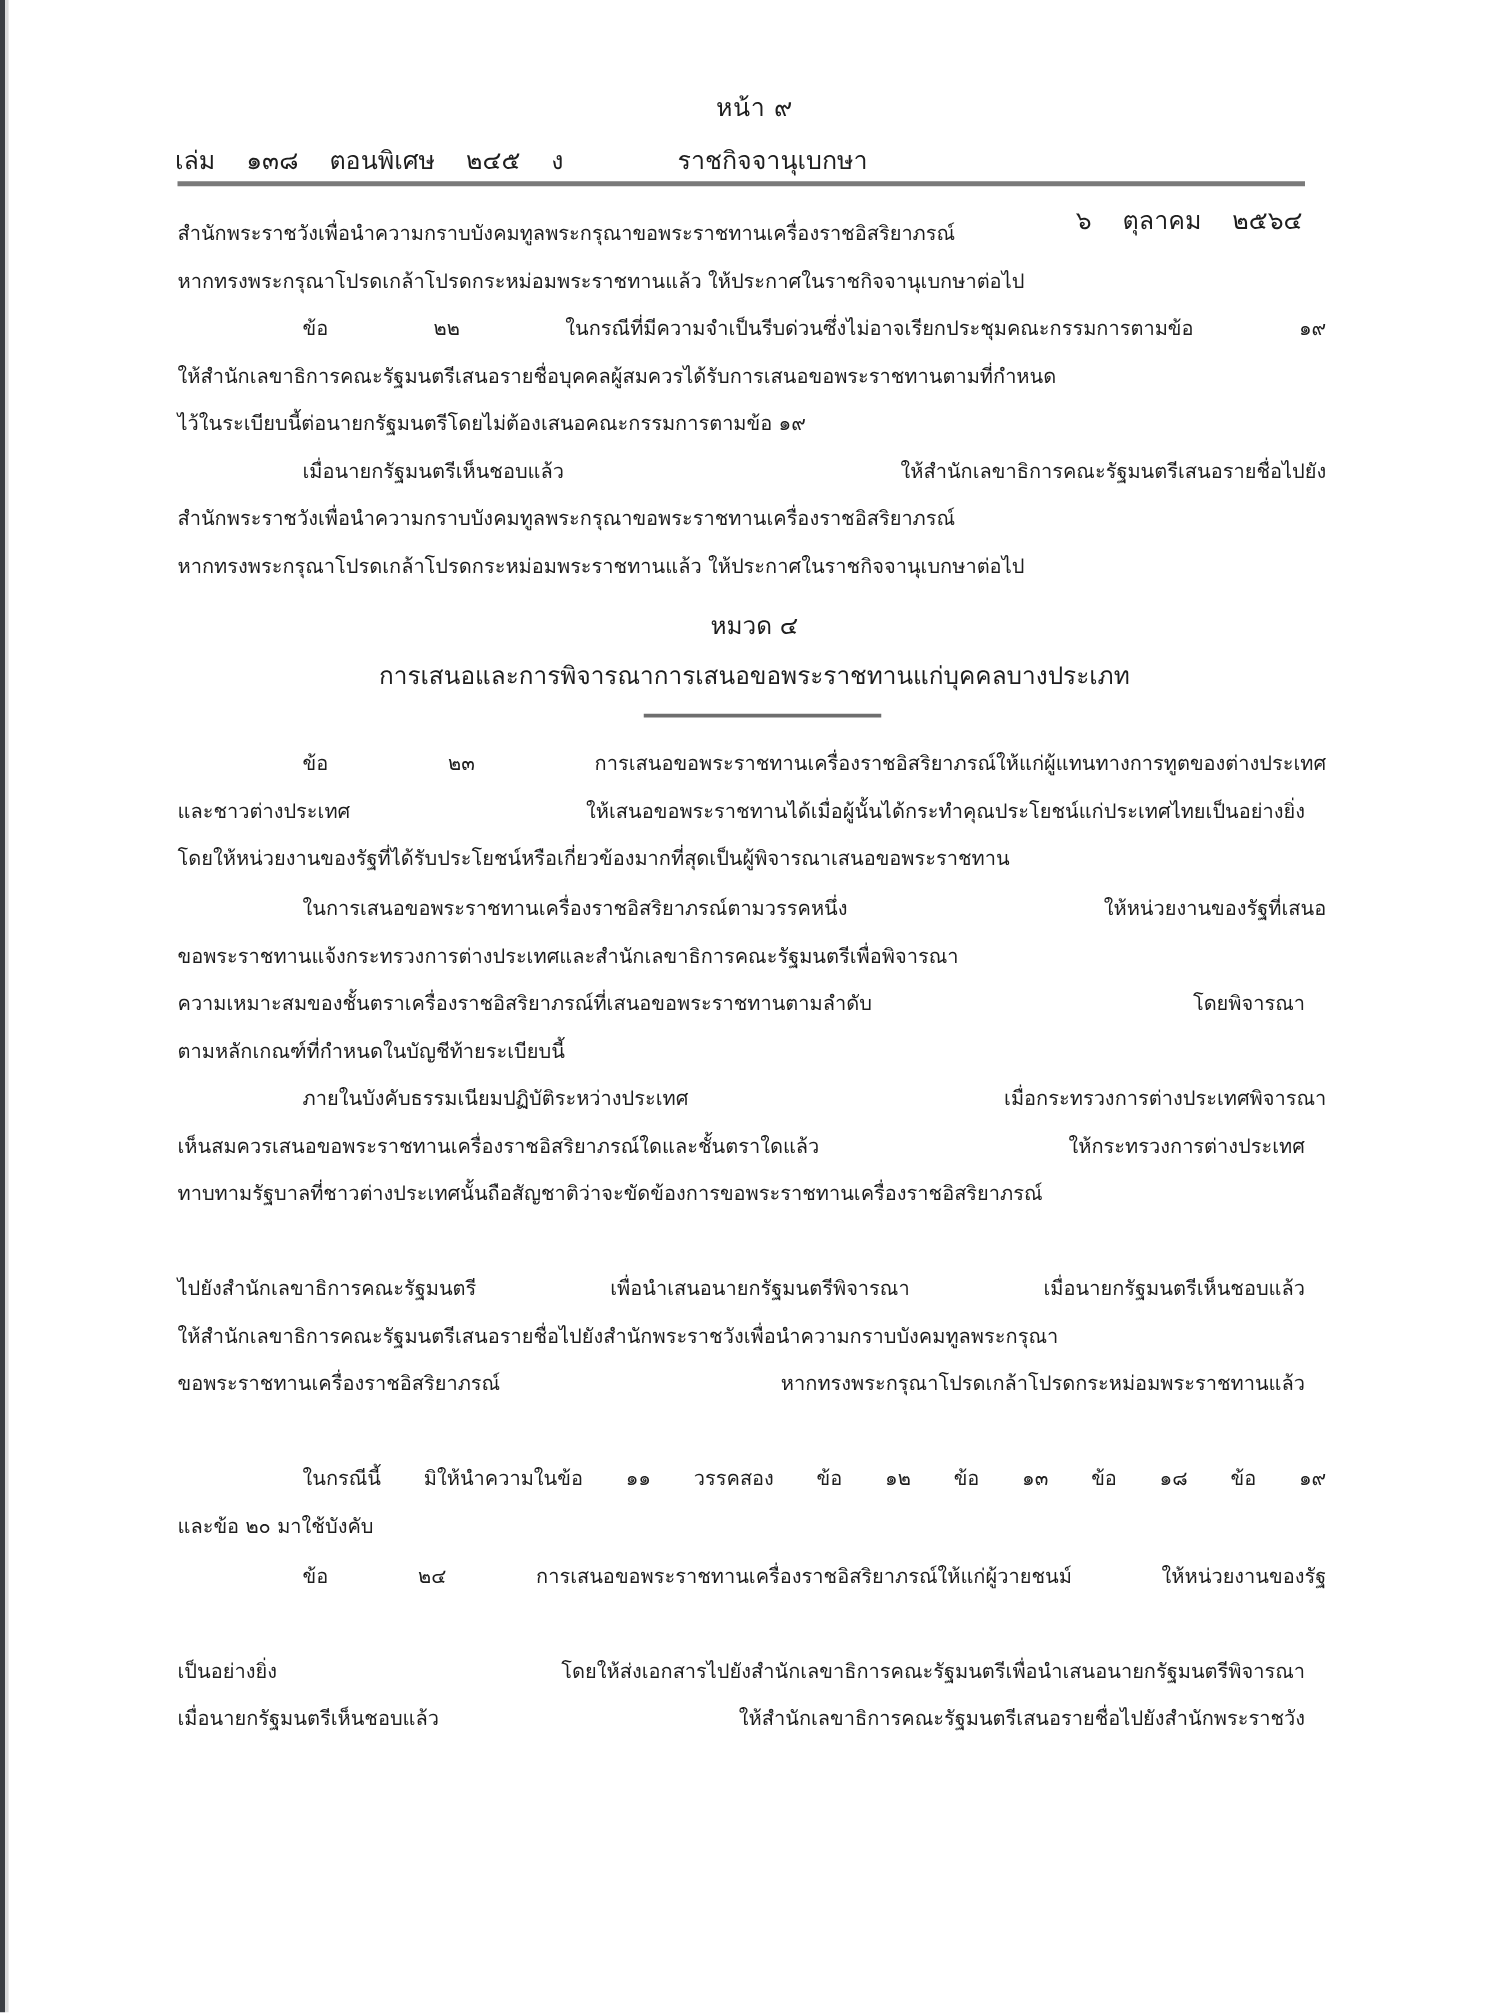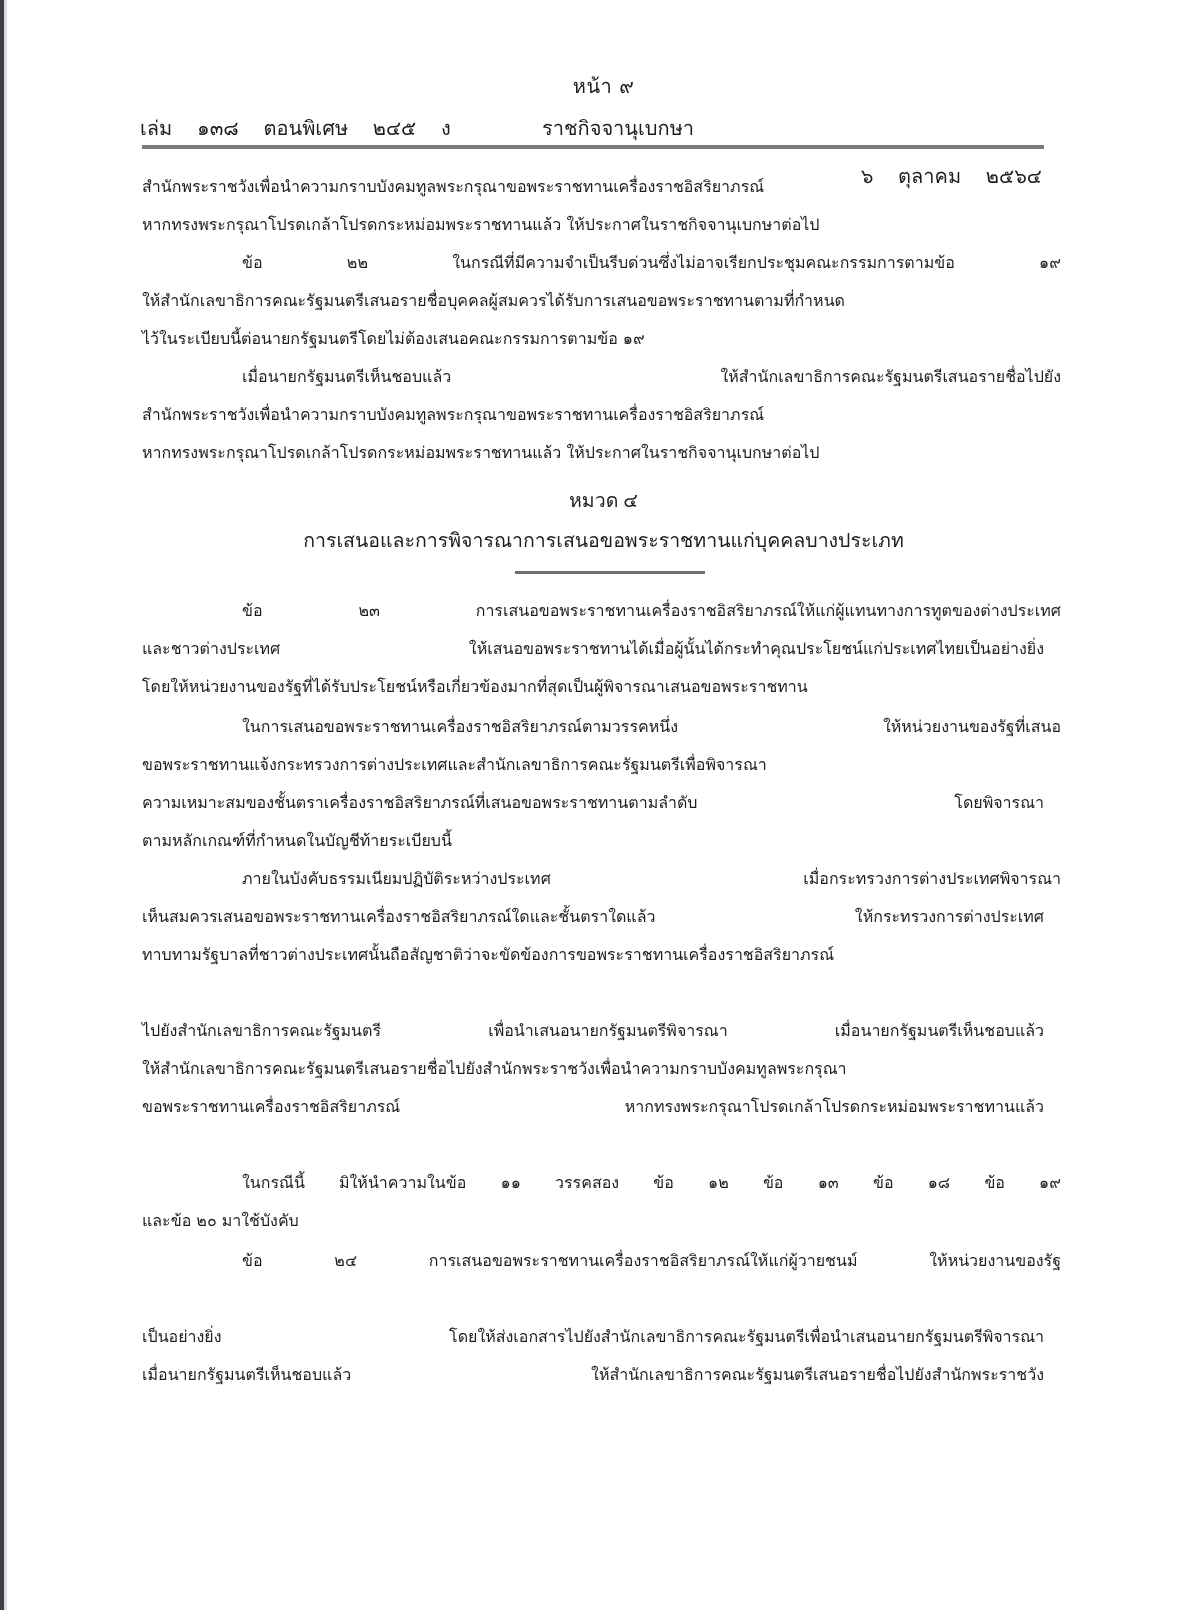--- a/index.html
+++ b/index.html
@@ -93,21 +93,20 @@
     .line.last {
       text-align-last: left;
     }
     .center-line {
       position: absolute;
       left: 0;
       width: 1193px;
       text-align: center;
       font-size: 19.5px;
       line-height: 30px;
-      font-family: Liberation Serif, serif;
     }
     .chapter-rule {
       position: absolute;
       top: 571px;
       left: 508px;
       width: 190px;
       height: 3px;
       background: #6e6e6e;
     }
   </style>

